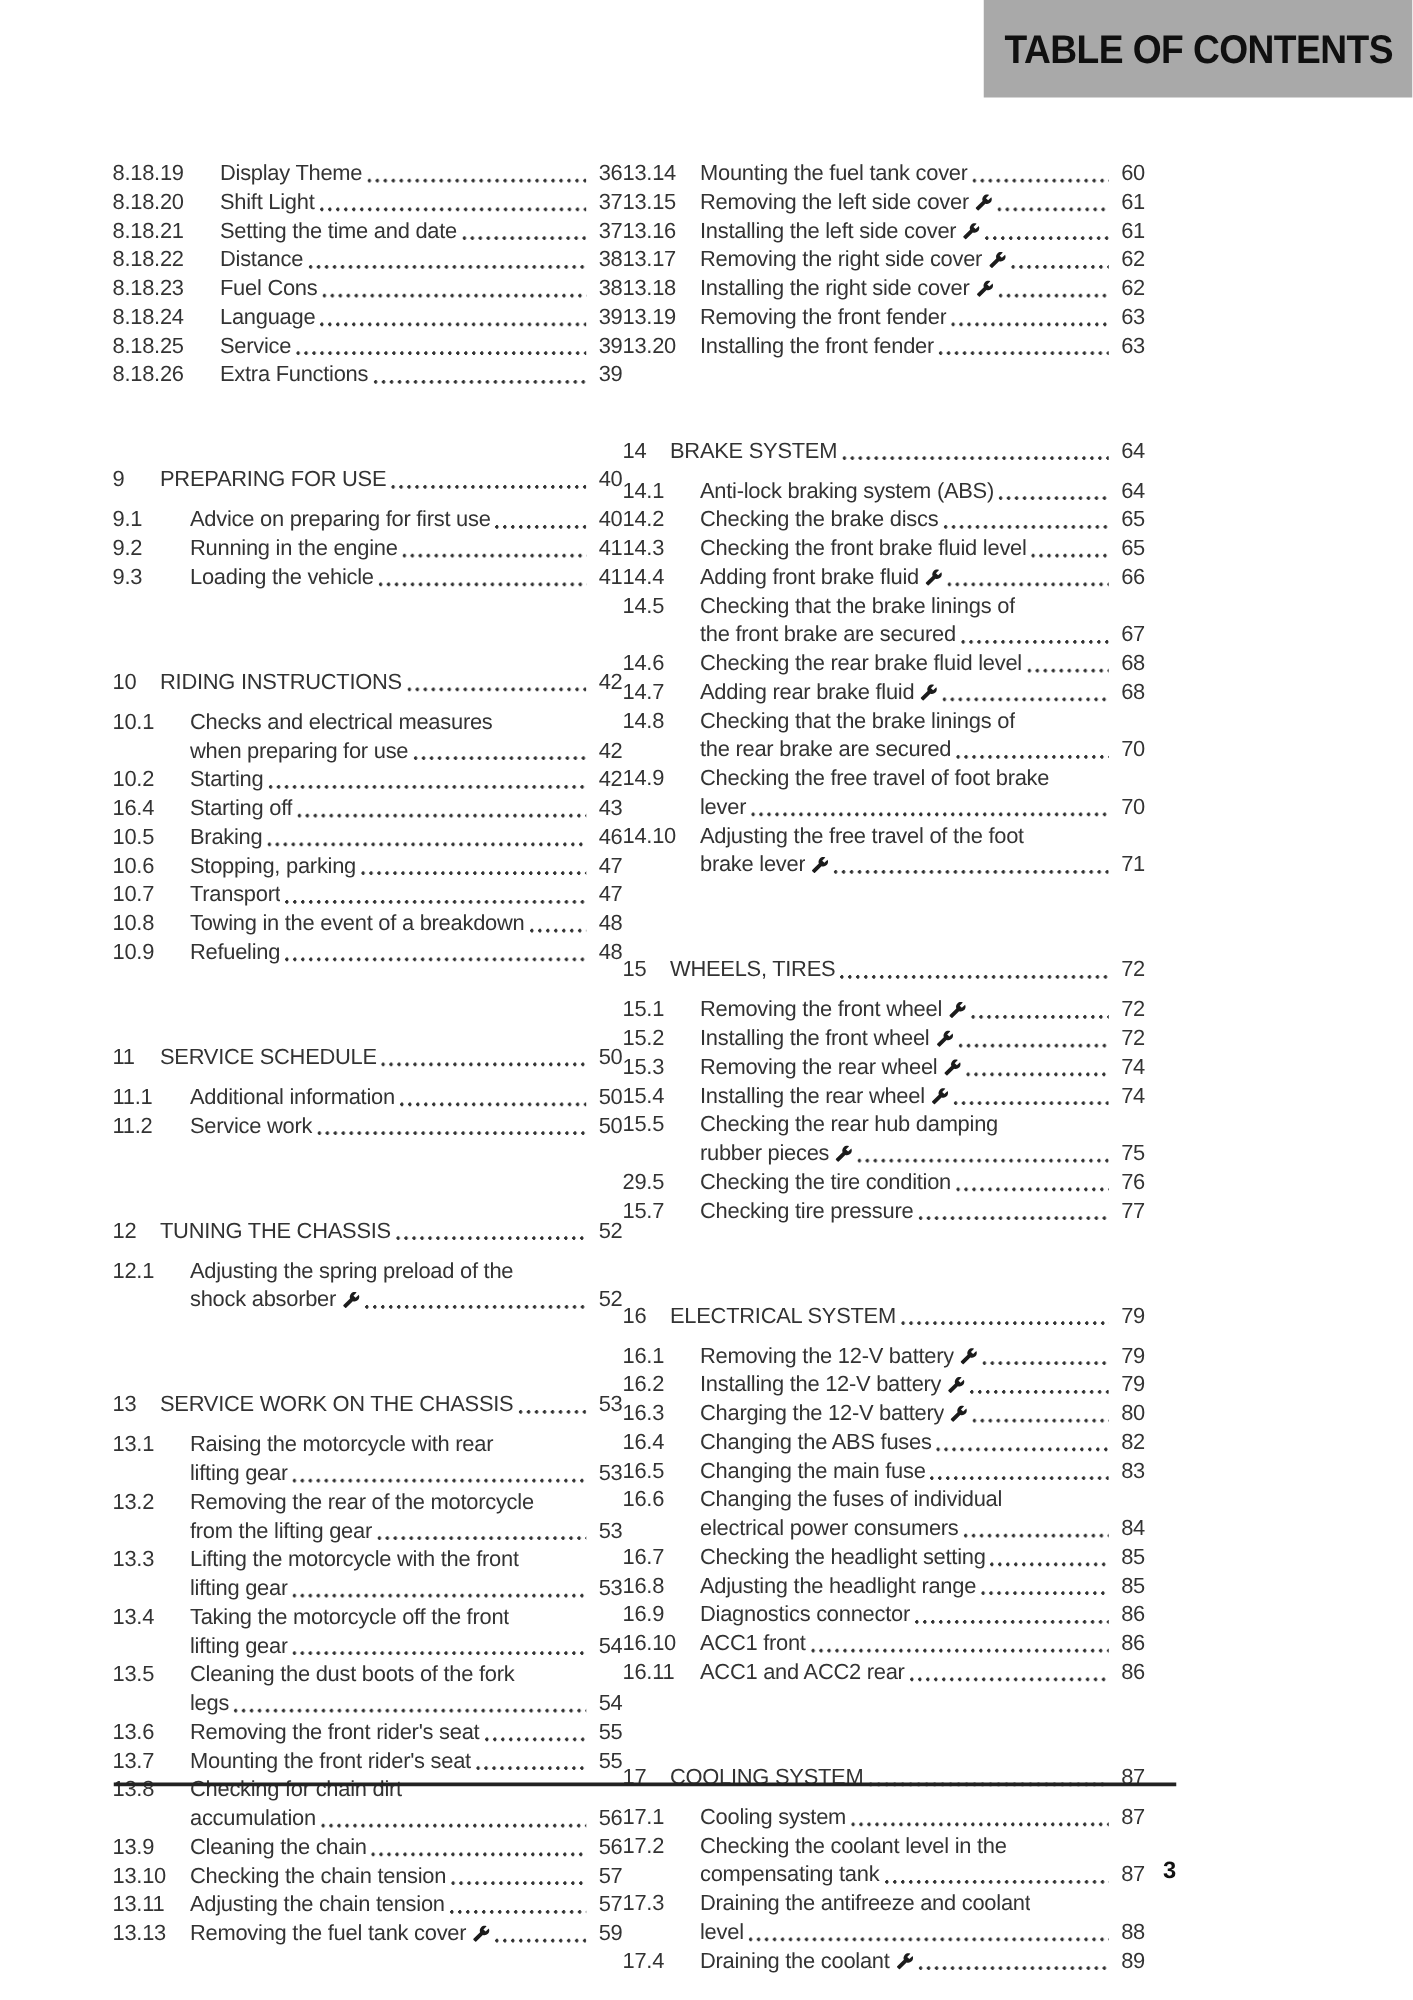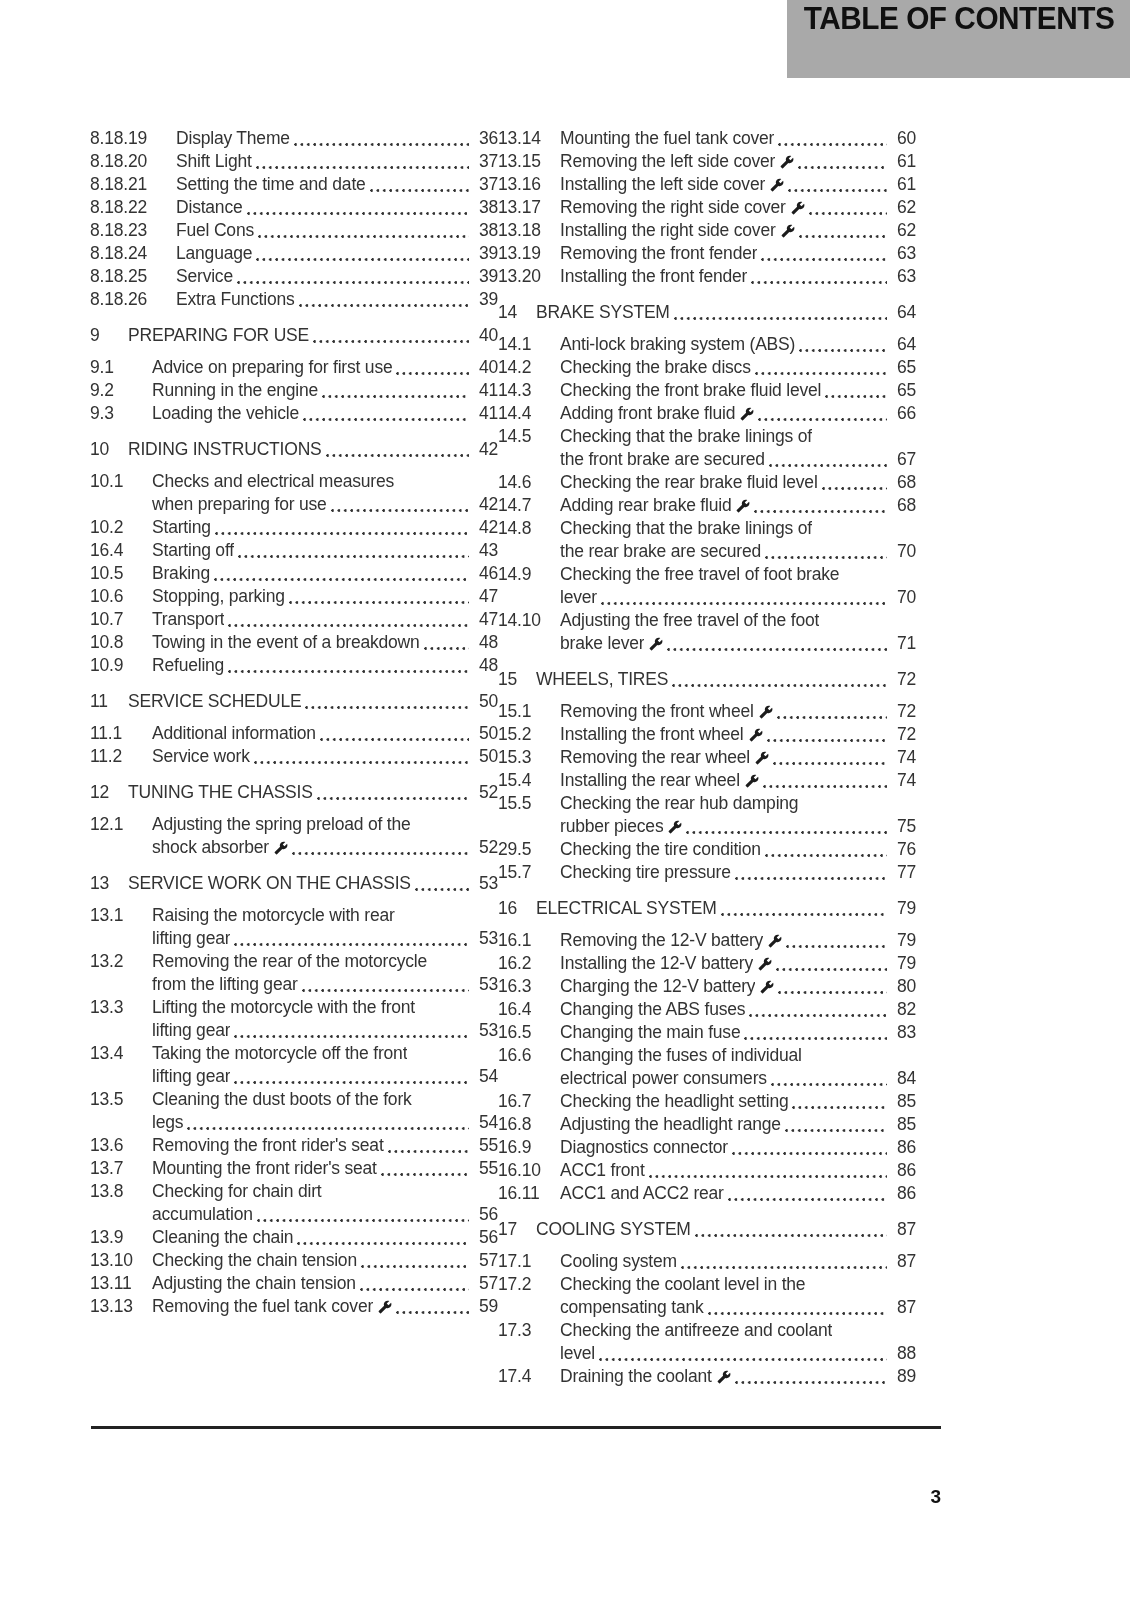--- a/index.html
+++ b/index.html
@@ -6,36 +6,36 @@
   body {
     width:1130px; height:1600px; position:relative;
     background:#ffffff; color:#333333;
     font-family:"Liberation Sans", sans-serif;
     overflow:hidden;
   }
 
   
   .header-box {
     position:absolute; left:787px; top:0; width:343px; height:78px;
-    background:#a9a9a9; display:flex; align-items:flex-start; justify-content:center;
+    background:#a9a9a9; display:flex; align-items:center; justify-content:center;
   }
   .header-title {
     font-size:32px; font-weight:bold; color:#101010; white-space:nowrap;
     transform:scaleX(0.93); transform-origin:center; letter-spacing:-0.5px;
   }
 
   
   .toc { position:absolute; top:127px; left:90px; display:flex; 
          font-size:17.5px; letter-spacing:-0.2px; }
   .toc-col { width:408px; }
   .toc-col.right { width:418px; }
 
   .sec { display:flex; align-items:baseline; line-height:23px; margin:13px 0 9px; white-space:nowrap; }
-  .sec .num { width:38px; flex:none; }
-  .sec .title { flex:0 1 auto; min-width:0; overflow:hidden; }
+  .sec .num { width:38px; flex:none;margin-top:32px; }
+  .sec .title { flex:0 1 auto; min-width:0; overflow:hidden;margin-top:48px; }
 
   .sub { display:flex; align-items:flex-start; }
   .sub .num { width:62px; flex:none; line-height:23px; }
   .sub.wide .num { width:86px; }
   .sub .body { flex:1 1 auto; min-width:0; }
   .line { display:flex; align-items:baseline; line-height:23px; white-space:nowrap; }
   .line .txt { flex:0 1 auto; min-width:0; overflow:hidden; }
 
   .dots {
     flex:1 1 0; min-width:8px; align-self:flex-end;
@@ -921,21 +921,21 @@
             <span class="txt">compensating tank</span>
             <span class="dots"></span>
             <span class="pg">87</span>
           </div>
         </div>
       </div>
       <div class="sub">
         <span class="num">17.3</span>
         <div class="body">
           <div class="line">
-            <span class="txt">Checking the antifreeze and coolant</span>
+            <span class="txt">Draining the antifreeze and coolant</span>
           </div>
           <div class="line">
             <span class="txt">level</span>
             <span class="dots"></span>
             <span class="pg">88</span>
           </div>
         </div>
       </div>
       <div class="sub">
         <span class="num">17.4</span>

